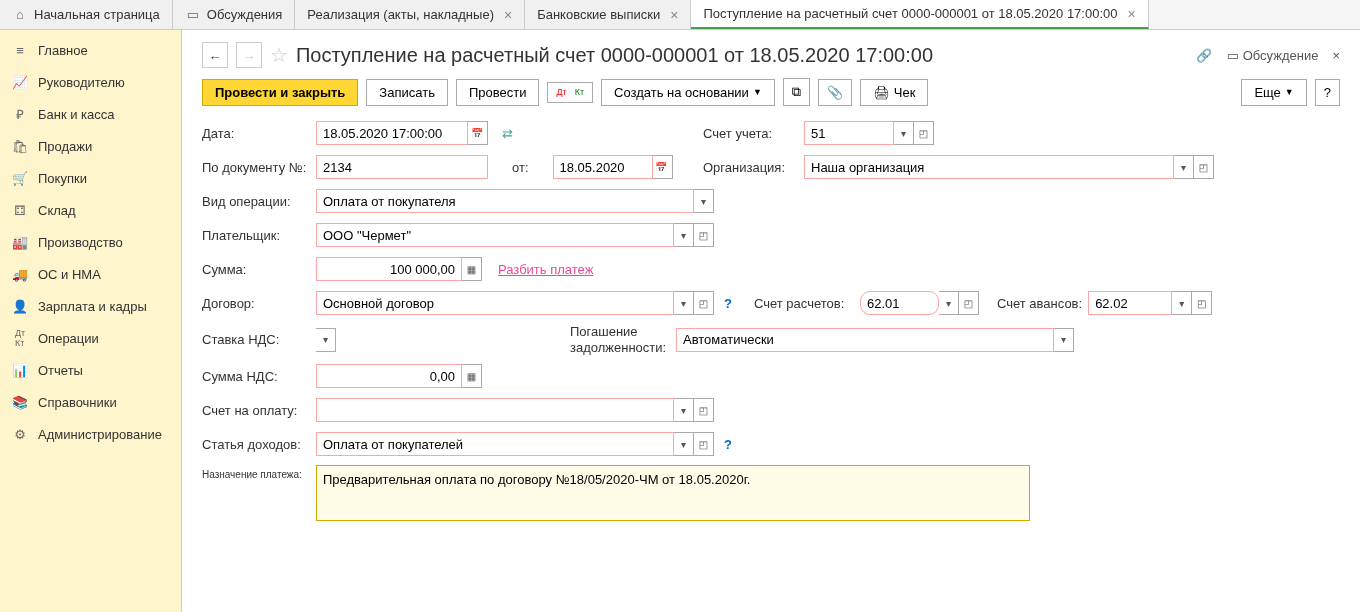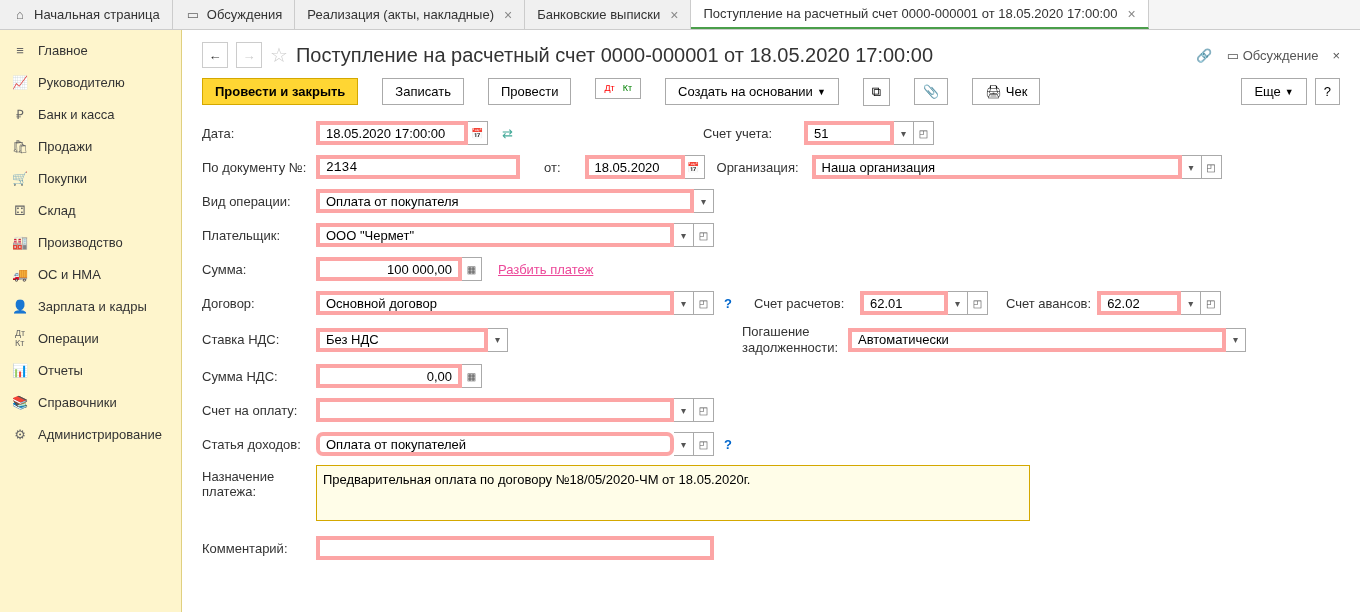--- a/index.html
+++ b/index.html
@@ -21,32 +21,32 @@
 .main { flex: 1; padding: 12px 20px; overflow: auto; }
 .title-row { display: flex; align-items: center; gap: 8px; margin-bottom: 10px; }
 .nav-btn { width: 26px; height: 26px; border: 1px solid #ccc; background: #fff; display: flex; align-items: center; justify-content: center; cursor: pointer; }
 .nav-btn.disabled { color: #ccc; }
 .star-icon { font-size: 20px; color: #ccc; cursor: pointer; }
 .page-title { font-size: 20px; font-weight: normal; flex: 1; }
 .title-actions { display: flex; gap: 14px; align-items: center; color: #555; }
 .title-actions span { cursor: pointer; }
 
 
-.toolbar { display: flex; gap: 24px; margin-bottom: 14px; align-items: flex-start; }
+.toolbar { display: flex; gap: 8px; margin-bottom: 14px; align-items: center; }
 .btn { padding: 5px 12px; border: 1px solid #aaa; background: #fff; cursor: pointer; font-size: 13px; display: flex; align-items: center; gap: 4px; }
 .btn-primary { background: #ffd633; border-color: #d4a800; font-weight: bold; }
 .btn-icon { padding: 5px 8px; }
 .toolbar-right { margin-left: auto; display: flex; gap: 8px; }
 
 
 .form-row { display: flex; align-items: center; margin-bottom: 8px; gap: 6px; min-height: 26px; }
 .form-label { width: 108px; font-size: 13px; flex-shrink: 0; }
-.form-label-wide { width: 108px; font-size: 13px; align-self: flex-start; padding-top: 4px; }
+.form-label-wide { width: 108px; font-size: 10px; align-self: flex-start; padding-top: 4px; }
 .input-group { display: flex; align-items: center; }
-.input { border: 4px solid #fca5a5; padding: 3px 6px; font-size: 13px; height: 24px; background: #fff; }
+.input { border: 1px solid #fca5a5; padding: 3px 6px; font-size: 13px; height: 24px; background: #fff; }
 .input-btn { width: 20px; height: 24px; border: 1px solid #aaa; border-left: none; background: #fff; display: flex; align-items: center; justify-content: center; cursor: pointer; font-size: 10px; color: #555; }
 .right-label { width: 95px; }
 .link { color: #ec4899; text-decoration: underline; cursor: pointer; margin-left: 10px; }
 .help-icon { color: #0066cc; cursor: pointer; margin-left: 4px; font-weight: bold; }
 .textarea { border: 1px solid #d4a800; background: #fffde8; padding: 6px; width: 714px; height: 56px; font-size: 13px; resize: none; font-family: inherit; }
 .spacer { flex: 1; }
 </style>
 </head>
 <body>
 
@@ -180,21 +180,21 @@
         <input class="input" style="width: 90px;" value="51">
         <button class="input-btn">▾</button>
         <button class="input-btn">◰</button>
       </div>
       <div style="width:400px"></div>
     </div>
 
     <div class="form-row">
       <label class="form-label">По документу №:</label>
       <div class="input-group">
-        <input class="input" style="width: 204px; font-family: Liberation Mono, monospace;" value="2134">
+        <input class="input" style="width: 172px;" value="2134">
       </div>
       <label style="margin:0 18px">от:</label>
       <div class="input-group">
         <input class="input" style="width: 100px;" value="18.05.2020">
         <button class="input-btn">📅</button>
       </div>
       <div class="spacer"></div>
       <label class="right-label">Организация:</label>
       <div class="input-group">
         <input class="input" style="width: 370px;" value="Наша организация">
@@ -234,36 +234,35 @@
       <label class="form-label">Договор:</label>
       <div class="input-group">
         <input class="input" style="width: 358px;" value="Основной договор">
         <button class="input-btn">▾</button>
         <button class="input-btn">◰</button>
       </div>
       <span class="help-icon">?</span>
       <div style="width:10px"></div>
       <label style="width:100px">Счет расчетов:</label>
       <div class="input-group">
-        <input class="input" style="width: 88px;" value="62.01">
+        <input class="input" style="width: 79px; border-radius: 10px;" value="62.01">
         <button class="input-btn">▾</button>
         <button class="input-btn">◰</button>
       </div>
       <label style="margin-left:12px">Счет авансов:</label>
       <div class="input-group">
         <input class="input" style="width: 84px;" value="62.02">
         <button class="input-btn">▾</button>
         <button class="input-btn">◰</button>
       </div>
     </div>
 
     <div class="form-row">
       <label class="form-label">Ставка НДС:</label>
       <div class="input-group">
-        <input class="input" style="width: 172px;" value="Без НДС">
         <button class="input-btn">▾</button>
       </div>
       <div style="width:222px"></div>
       <label style="width:100px;line-height:1.2">Погашение задолженности:</label>
       <div class="input-group">
         <input class="input" style="width: 378px;" value="Автоматически">
         <button class="input-btn">▾</button>
       </div>
     </div>
 
@@ -280,30 +279,26 @@
       <div class="input-group">
         <input class="input" style="width: 358px;" value="">
         <button class="input-btn">▾</button>
         <button class="input-btn">◰</button>
       </div>
     </div>
 
     <div class="form-row">
       <label class="form-label">Статья доходов:</label>
       <div class="input-group">
-        <input class="input" style="width: 358px; border-radius: 7px;" value="Оплата от покупателей">
+        <input class="input" style="width: 358px;" value="Оплата от покупателей">
         <button class="input-btn">▾</button>
         <button class="input-btn">◰</button>
       </div>
       <span class="help-icon">?</span>
     </div>
 
     <div class="form-row" style="align-items:flex-start">
       <label class="form-label-wide">Назначение платежа:</label>
       <textarea class="textarea" style="">Предварительная оплата по договору №18/05/2020-ЧМ от 18.05.2020г.</textarea>
     </div>
 
-    <div class="form-row" style="margin-top:14px">
-      <label class="form-label">Комментарий:</label>
-      <input class="input" style="width: 398px;" value="">
-    </div>
   </div>
 </div>
 
 </body></html>

